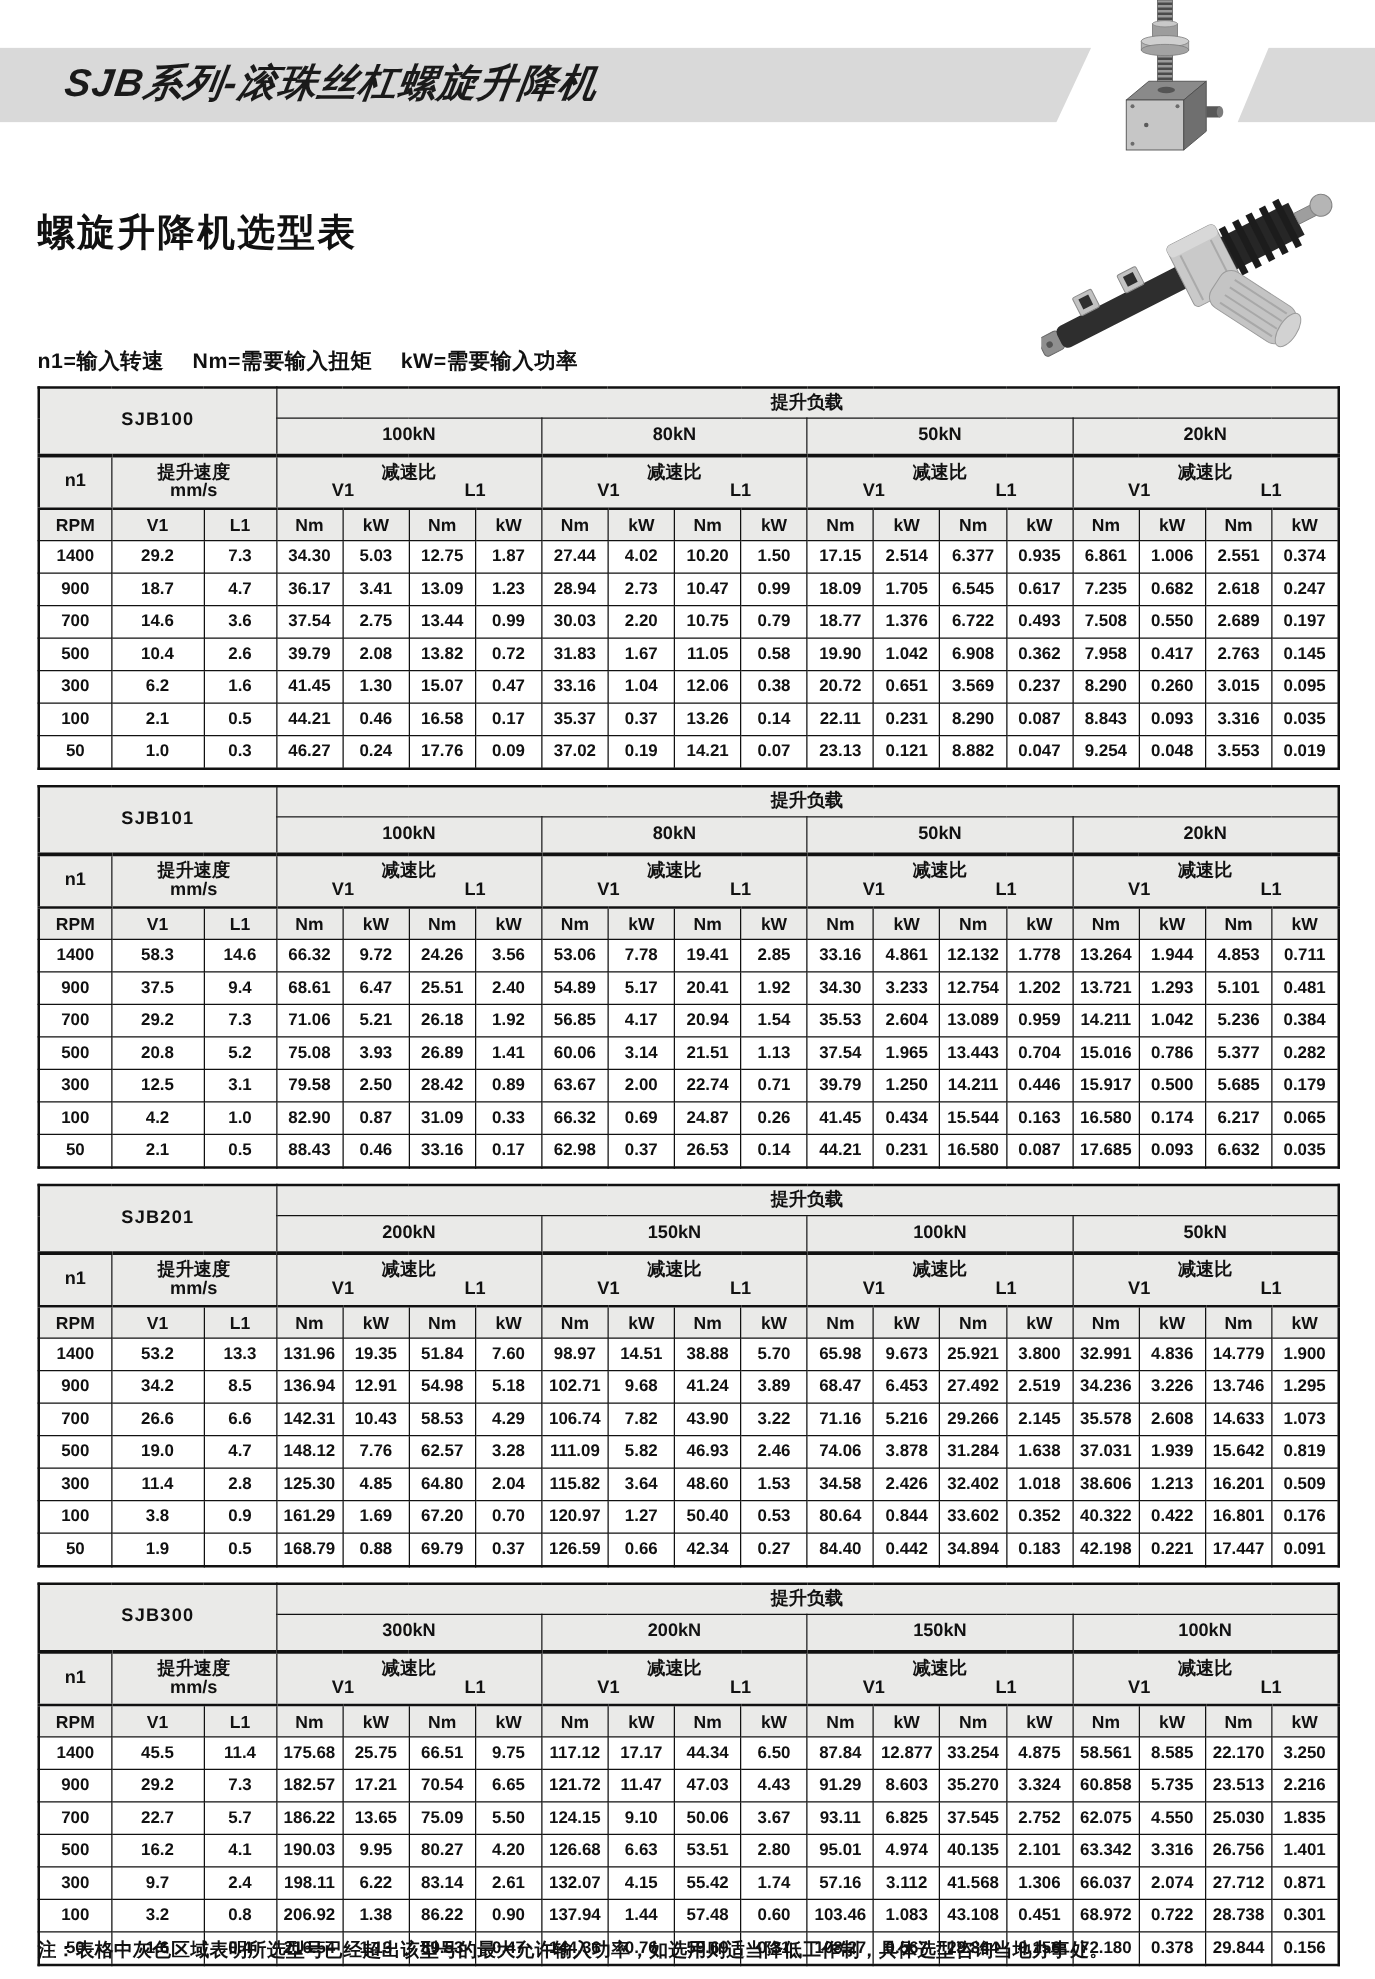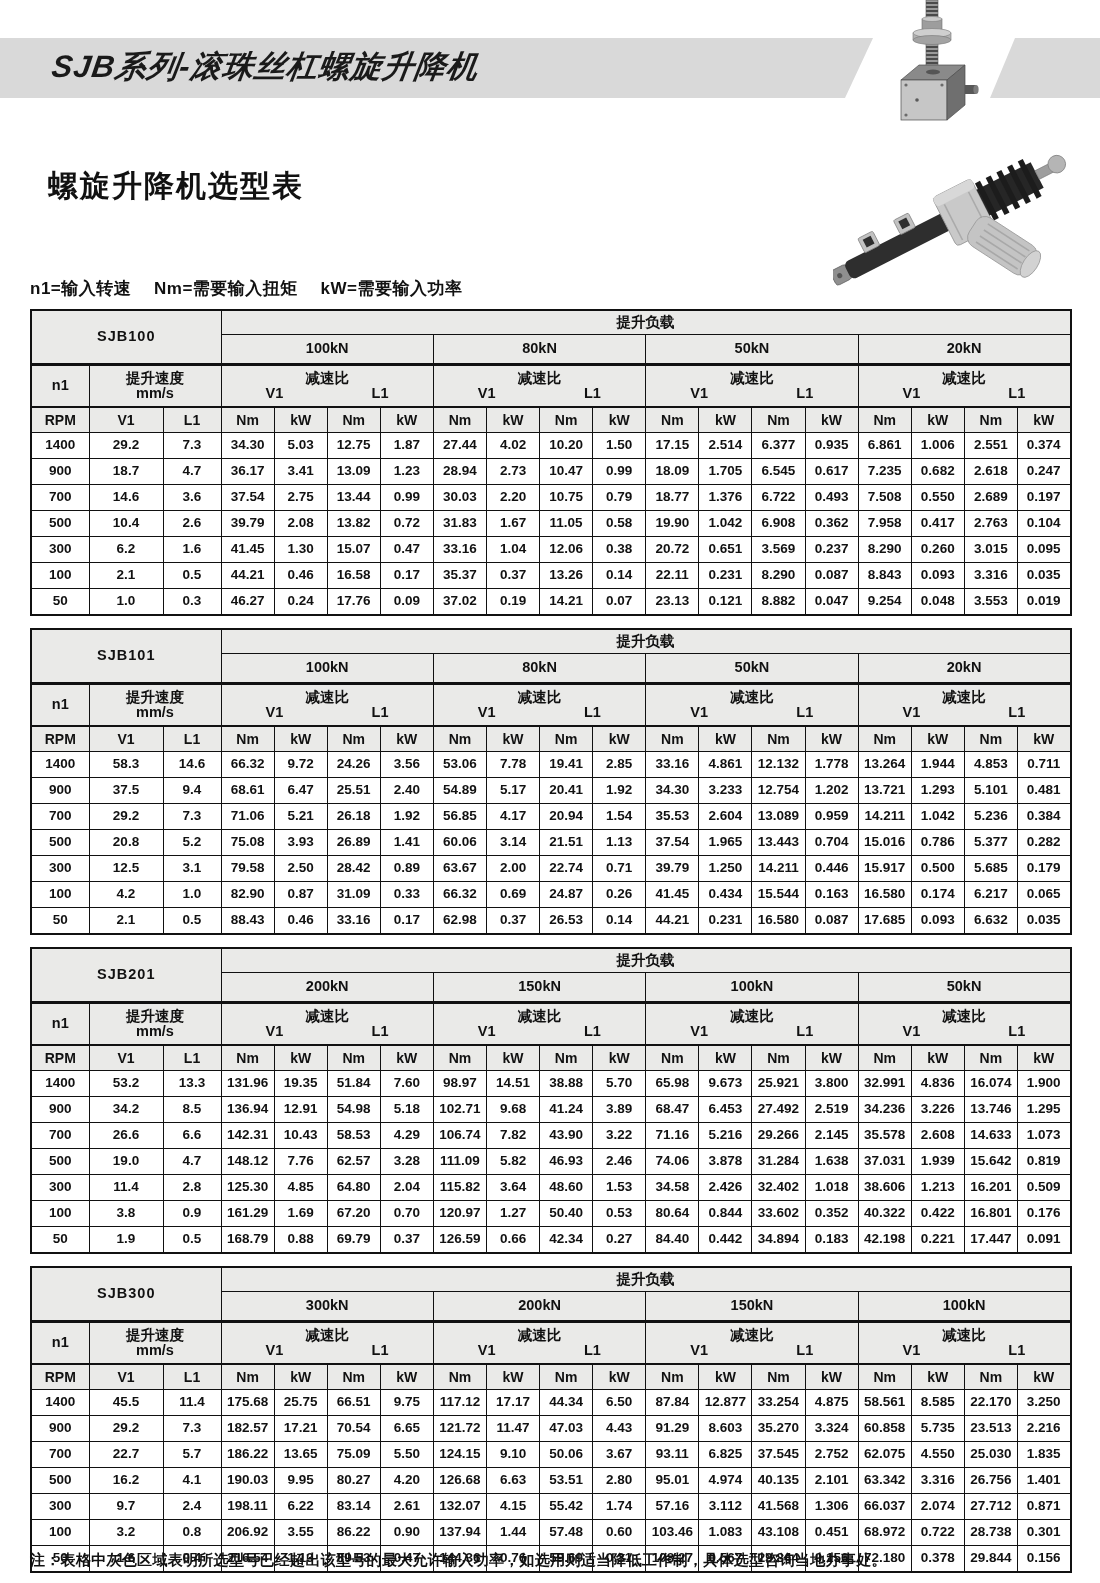--- a/index.html
+++ b/index.html
@@ -9,21 +9,21 @@
   }
   
   .banner{position:absolute;top:38px;left:0;width:1100px;height:60px;}
   .band-left{position:absolute;top:0;left:0;width:1100px;height:60px;background:#d9d9d9;
     clip-path:polygon(0 0,873px 0,845px 100%,0 100%);}
   .band-right{position:absolute;top:0;left:0;width:1100px;height:60px;background:#d9d9d9;
     clip-path:polygon(1015px 0,1100px 0,1100px 100%,990px 100%);}
   .banner-title{position:absolute;left:52px;top:50%;
     transform:translateY(-52%) skewX(-8deg);
     font-size:31px;font-weight:bold;font-style:italic;letter-spacing:1px;color:#1a1a1a;white-space:nowrap;}
-  .section-title{position:absolute;top:166px;left:30px;font-size:30px;font-weight:bold;letter-spacing:2px;margin-left:18px;}
+  .section-title{position:absolute;top:166px;left:30px;font-size:30px;font-weight:bold;letter-spacing:2px;}
   .legend{position:absolute;top:277px;left:30px;font-size:17px;font-weight:bold;letter-spacing:.5px;}
   #tables{position:absolute;top:309px;left:30px;width:1042px;}
   table.sel{border-collapse:collapse;table-layout:fixed;width:1040px;margin:0 0 12px 0;
     border:2.5px solid #111;font-weight:bold;}
   table.sel td{border:1px solid #111;background:#fff;text-align:center;vertical-align:middle;
     padding:0;font-size:13.5px;line-height:1.05;overflow:hidden;white-space:nowrap;}
   tr.r-load td{height:23px;font-size:14.5px;background:#eaeae8;}
   tr.r-kn td{height:28px;font-size:14.5px;background:#eaeae8;border-bottom:3px solid #111;}
   tr.r-ratio td{height:40px;font-size:14.5px;background:#eaeae8;border-top:3px solid #111;}
   tr.r-units td{height:24px;font-size:14px;background:#eaeae8;border-top:2px solid #111;}
@@ -267,21 +267,21 @@
           <td>1.67</td>
           <td>11.05</td>
           <td>0.58</td>
           <td>19.90</td>
           <td>1.042</td>
           <td>6.908</td>
           <td>0.362</td>
           <td>7.958</td>
           <td>0.417</td>
           <td>2.763</td>
-          <td>0.104</td>
+          <td>0.145</td>
         </tr>
         <tr class="r-data">
           <td>300</td>
           <td>6.2</td>
           <td>1.6</td>
           <td class="gray">41.45</td>
           <td class="gray">1.30</td>
           <td class="gray">15.07</td>
           <td class="gray">0.47</td>
           <td>33.16</td>
@@ -673,21 +673,21 @@
           <td class="gray">98.97</td>
           <td class="gray">14.51</td>
           <td class="gray">38.88</td>
           <td class="gray">5.70</td>
           <td class="gray">65.98</td>
           <td class="gray">9.673</td>
           <td class="gray">25.921</td>
           <td class="gray">3.800</td>
           <td class="gray">32.991</td>
           <td class="gray">4.836</td>
-          <td>16.074</td>
+          <td>14.779</td>
           <td>1.900</td>
         </tr>
         <tr class="r-data">
           <td>900</td>
           <td>34.2</td>
           <td>8.5</td>
           <td class="gray">136.94</td>
           <td class="gray">12.91</td>
           <td class="gray">54.98</td>
           <td class="gray">5.18</td>
@@ -1000,21 +1000,21 @@
           <td>66.037</td>
           <td>2.074</td>
           <td>27.712</td>
           <td>0.871</td>
         </tr>
         <tr class="r-data">
           <td>100</td>
           <td>3.2</td>
           <td>0.8</td>
           <td class="gray">206.92</td>
-          <td class="gray">3.55</td>
+          <td class="gray">1.38</td>
           <td class="gray">86.22</td>
           <td class="gray">0.90</td>
           <td class="gray">137.94</td>
           <td class="gray">1.44</td>
           <td class="gray">57.48</td>
           <td class="gray">0.60</td>
           <td>103.46</td>
           <td>1.083</td>
           <td>43.108</td>
           <td>0.451</td>

